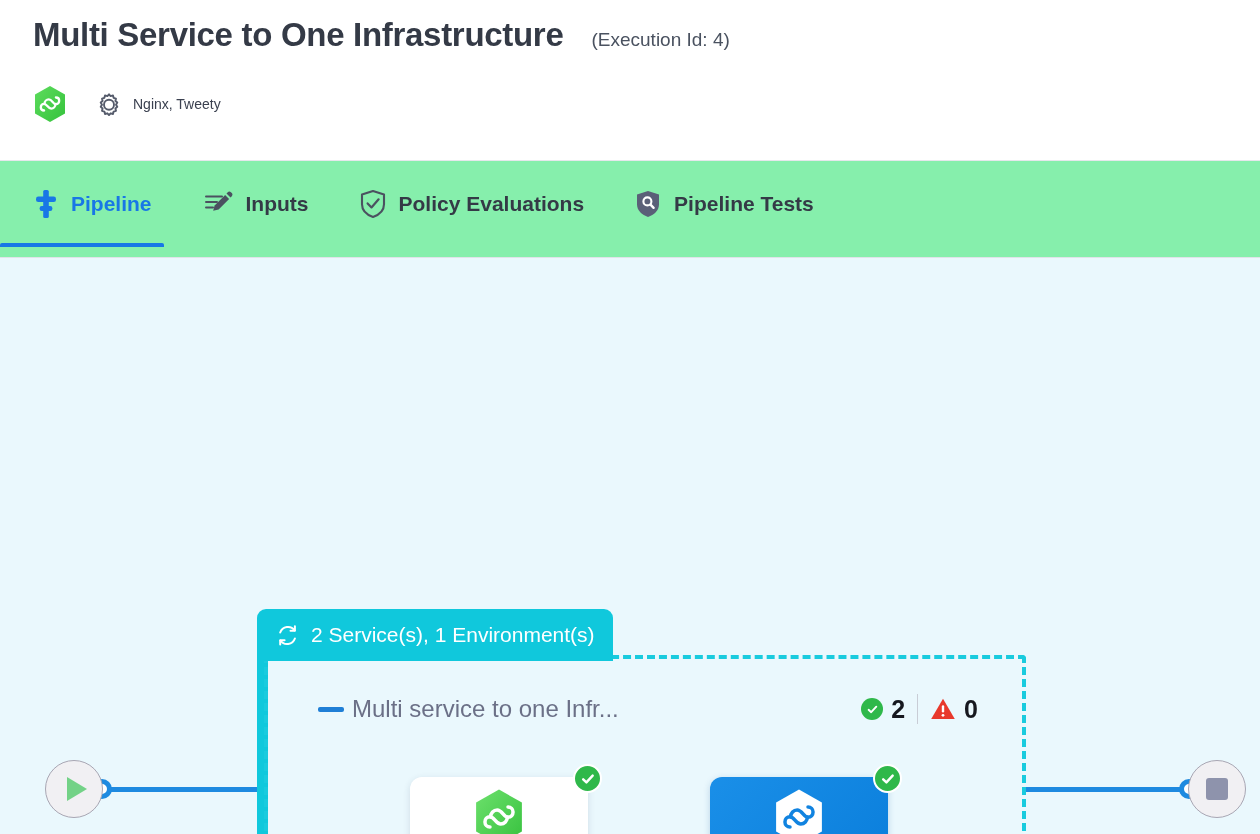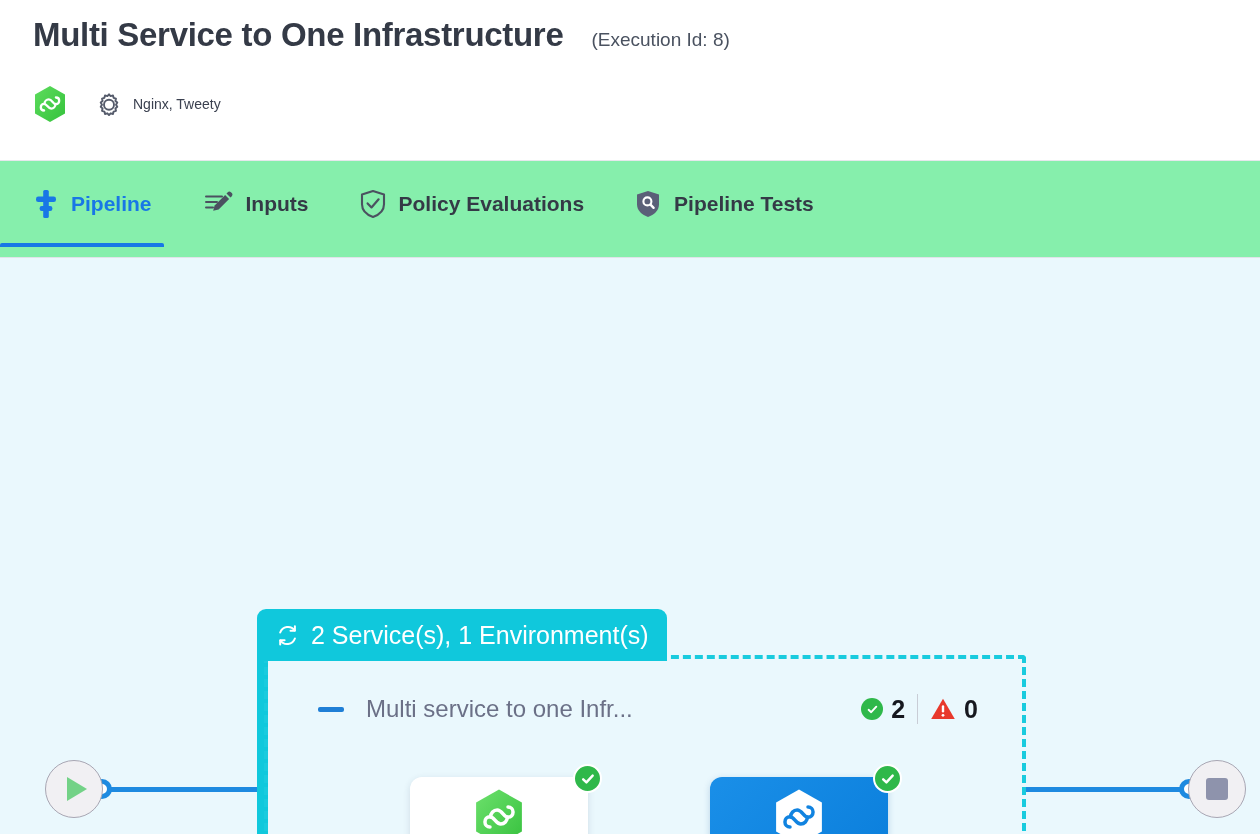--- a/index.html
+++ b/index.html
@@ -160,21 +160,21 @@
     height: 52px;
     background: #10c8dc;
     border-radius: 9px 9px 0 0;
     display: flex;
     align-items: center;
     gap: 11px;
     padding: 0 18px 0 18px;
     color: #ffffff;
   }
   .group-badge-text {
-    font-size: 25px;
+    font-size: 21px;
     font-weight: 400;
     white-space: nowrap;
   }
   .group-solid-bar {
     position: absolute;
     left: 257px; top: 400px;
     width: 11px; height: 192px;
     background: #10c8dc;
   }
   .group-box {
@@ -197,21 +197,21 @@
     width: 26px; height: 5px;
     background: #1f7fd6;
     border-radius: 2px;
     flex: 0 0 auto;
     cursor: pointer;
   }
   .group-name {
     font-size: 24px;
     color: #6b7087;
     font-weight: 400;
-    margin-left: 22px;
+    margin-left: 8px;
     white-space: nowrap;
   }
   .counts {
     margin-left: auto;
     display: flex;
     align-items: center;
     gap: 12px;
   }
   .count-item {
     display: flex;
@@ -270,21 +270,21 @@
 
   svg { display: block; }
 </style>
 </head>
 <body>
 
 <div class="header">
 
   <div class="title-row">
     <div class="page-title">Multi Service to One Infrastructure</div>
-    <div class="exec-id">(Execution Id: 8)</div>
+    <div class="exec-id">(Execution Id: 4)</div>
   </div>
 
   <div class="meta-row">
 
     <span>
       <svg width="34" height="38" viewBox="0 0 34 38">
         <defs>
           <linearGradient id="hexg" x1="0" y1="0" x2="1" y2="1">
             <stop offset="0" stop-color="#5ddc5d"></stop>
               <stop offset="1" stop-color="#35c23c"></stop>

